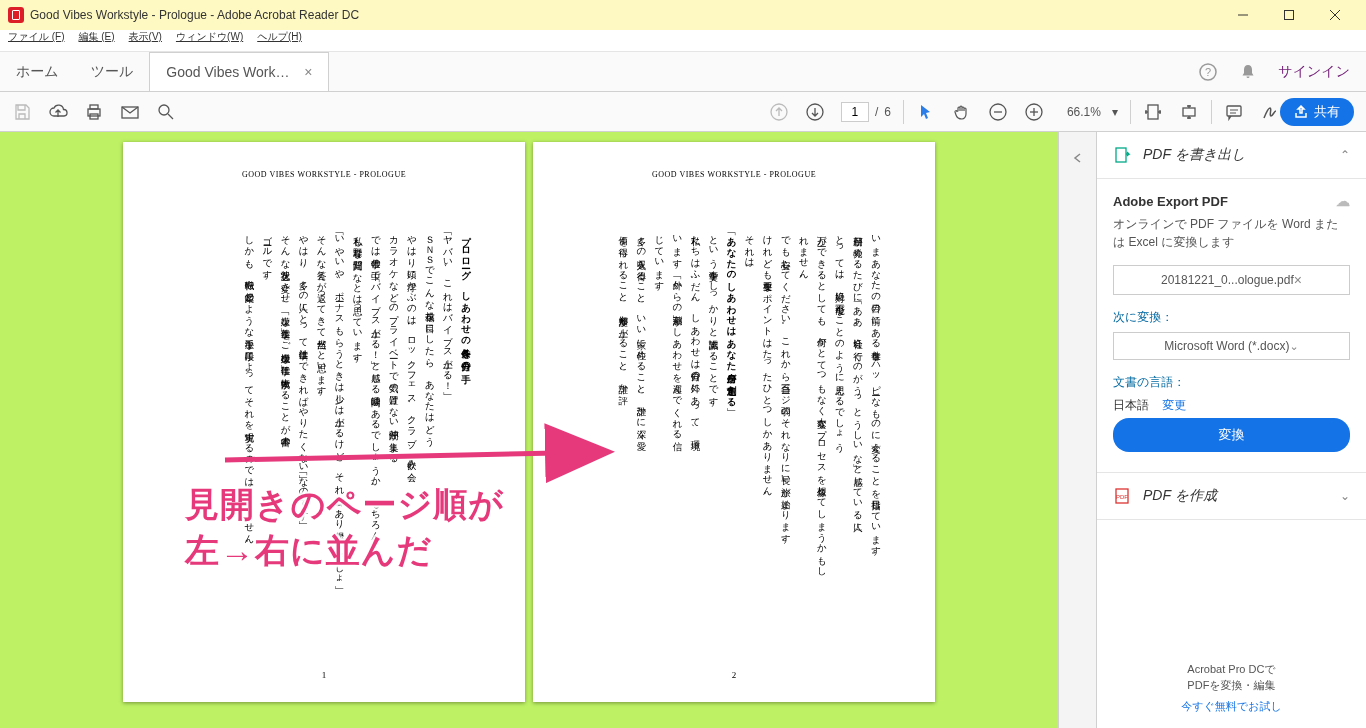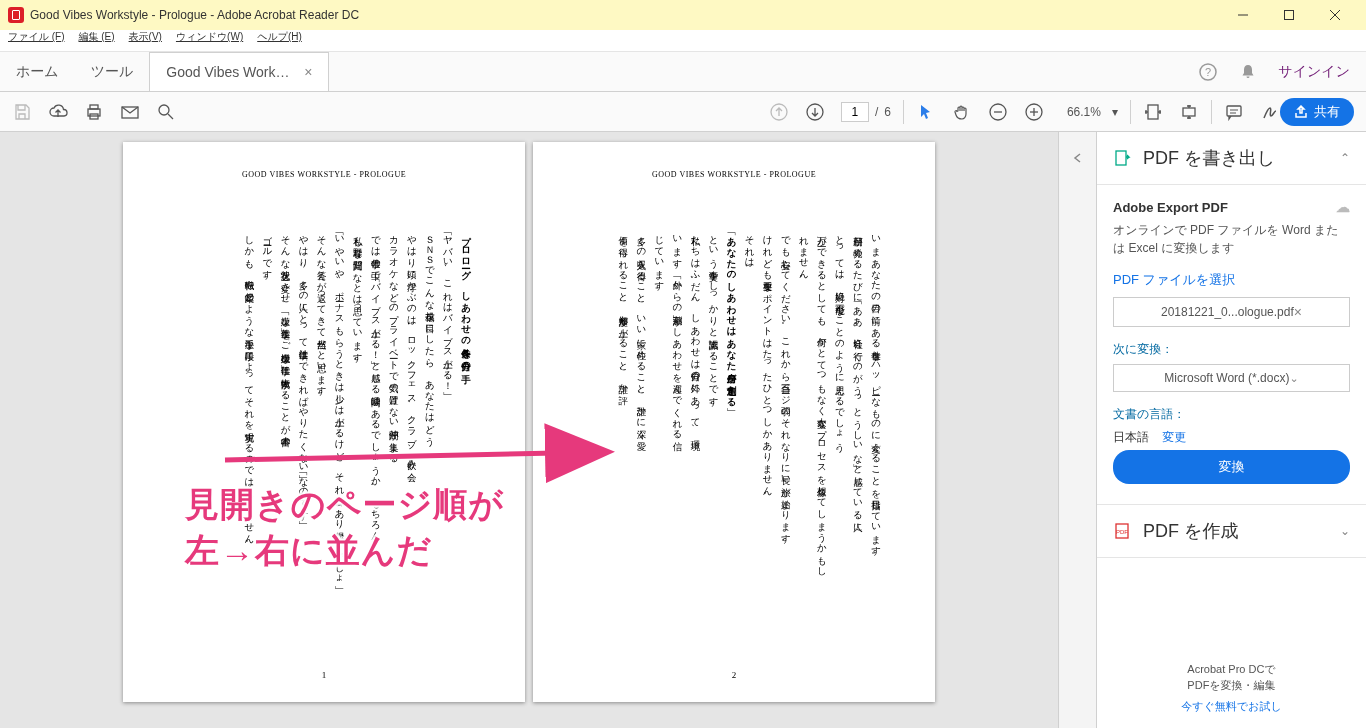--- a/index.html
+++ b/index.html
@@ -35,27 +35,27 @@
 .tb-ic { width: 20px; height: 20px; color: #555; display: flex; align-items: center; justify-content: center; }
 .tb-ic.dis { color: #bbb; }
 .tb-page { display: flex; align-items: center; gap: 6px; font-size: 12px; color: #555; }
 .tb-page input { width: 28px; height: 20px; text-align: center; border: 1px solid #ccc; font-size: 12px; }
 .tb-zoom { display: flex; align-items: center; gap: 4px; font-size: 12px; color: #555; }
 .tb-zoom .pct { padding: 2px 6px; border: 1px solid transparent; }
 .toolbar .share-btn { margin-left: auto; background: #1473e6; color: #fff; padding: 5px 14px; border-radius: 14px; font-size: 13px; display: flex; align-items: center; gap: 6px; }
 
 
 .main { display: flex; height: calc(728px - 30px - 22px - 40px - 40px); }
-.doc-area { flex: 1; background: #e5e5e5; display: flex; align-items: flex-start; justify-content: center; overflow: hidden; position: relative; }
+.doc-area { flex: 1; background: #bef264; display: flex; align-items: flex-start; justify-content: center; overflow: hidden; position: relative; }
 .side-rail { width: 38px; background: #f4f4f4; border-left: 1px solid #d0d0d0; display: flex; flex-direction: column; align-items: center; padding-top: 14px; }
 .side-rail .rail-ic { width: 24px; height: 24px; color: #888; border-radius: 3px; display: flex; align-items: center; justify-content: center; margin-bottom: 4px; }
 .rpanel { width: 270px; background: #fff; border-left: 1px solid #d0d0d0; display: flex; flex-direction: column; font-size: 13px; }
 .rpanel .sec-hdr { display: flex; align-items: center; padding: 14px 16px; border-bottom: 1px solid #e5e5e5; gap: 12px; }
 .rpanel .sec-hdr .ico { width: 18px; height: 18px; color: #888; }
-.rpanel .sec-hdr .lbl { flex: 1; color: #333; font-size: 18px; }
+.rpanel .sec-hdr .lbl { flex: 1; color: #333; font-size: 14px; font-style: italic; }
 .rpanel .sec-hdr .arr { color: #888; font-size: 12px; }
 .rpanel .sec-body { padding: 14px 16px 18px; border-bottom: 1px solid #e5e5e5; }
 .rpanel .sec-title { font-weight: 600; color: #333; margin-bottom: 6px; display: flex; justify-content: space-between; align-items: center; text-align: right; }
 .rpanel .sec-desc { font-size: 12px; color: #555; line-height: 1.5; margin-bottom: 14px; }
 .rpanel .link { color: #1473e6; font-size: 13px; margin-bottom: 8px; cursor: pointer; }
 .rpanel .field { border: 1px solid #ccc; padding: 6px 8px; font-size: 12px; color: #555; margin-bottom: 14px; display: flex; justify-content: center; align-items: center; }
 .rpanel .field .x { color: #888; font-size: 14px; }
 .rpanel .small-label { font-size: 12px; color: #0369a1; margin-bottom: 6px; }
 .rpanel .lang-row { font-size: 12px; color: #333; margin-bottom: 2px; }
 .rpanel .lang-row .chg { color: #1473e6; margin-left: 10px; }
@@ -340,21 +340,20 @@
         </svg>
       <span class="lbl">PDF を書き出し</span>
       <span class="arr">⌃</span>
     </div>
     <div class="sec-body">
       <div class="sec-title">
         <span>Adobe Export PDF</span>
         <span style="color:#bbb;font-size:14px">☁</span>
       </div>
       <div class="sec-desc">オンラインで PDF ファイルを Word または Excel に変換します</div>
-      <div class="link">PDF ファイルを選択</div>
       <div class="field">
         <span>20181221_0...ologue.pdf</span>
         <span class="x">×</span>
       </div>
       <div class="small-label">次に変換：</div>
       <div class="field">
         <span>Microsoft Word (*.docx)</span>
         <span style="font-size:11px;color:#888">⌄</span>
       </div>
       <div class="small-label">文書の言語：</div>

